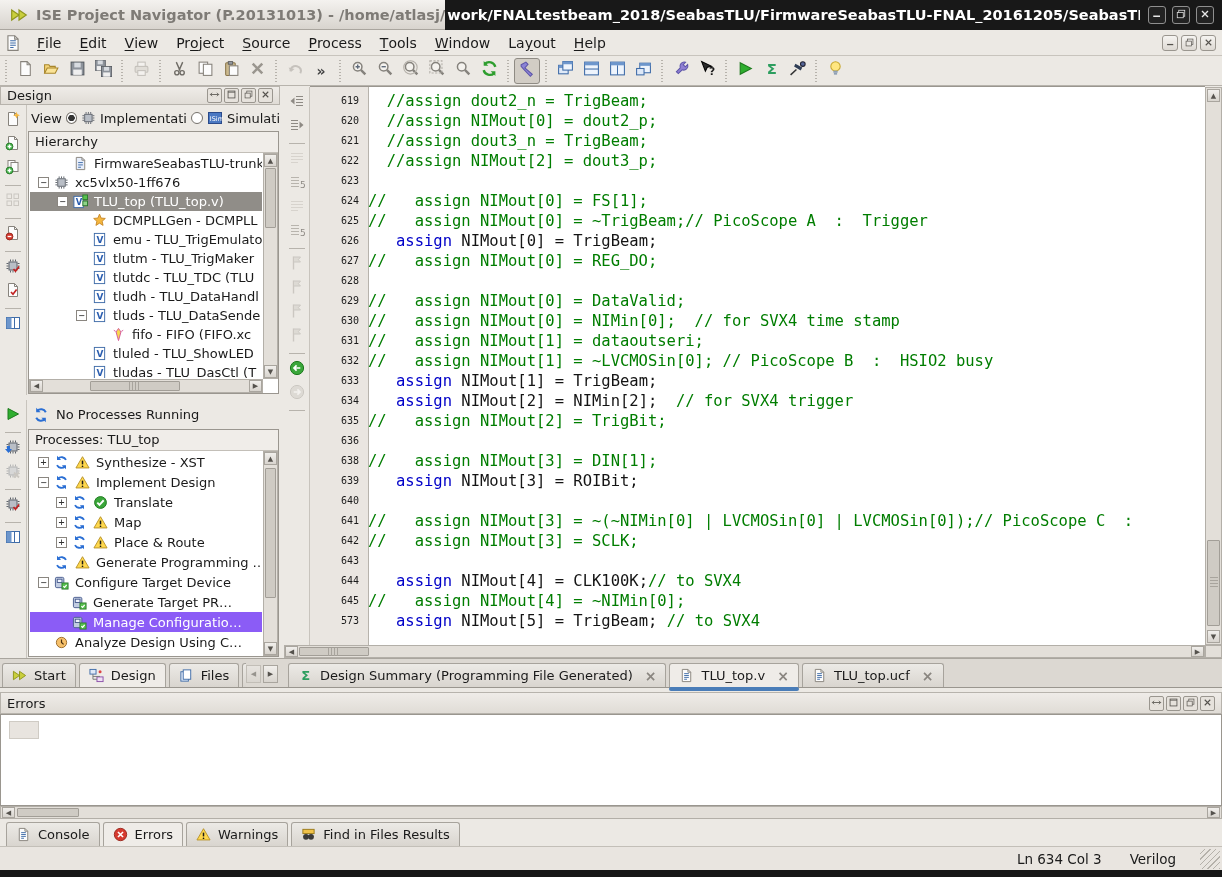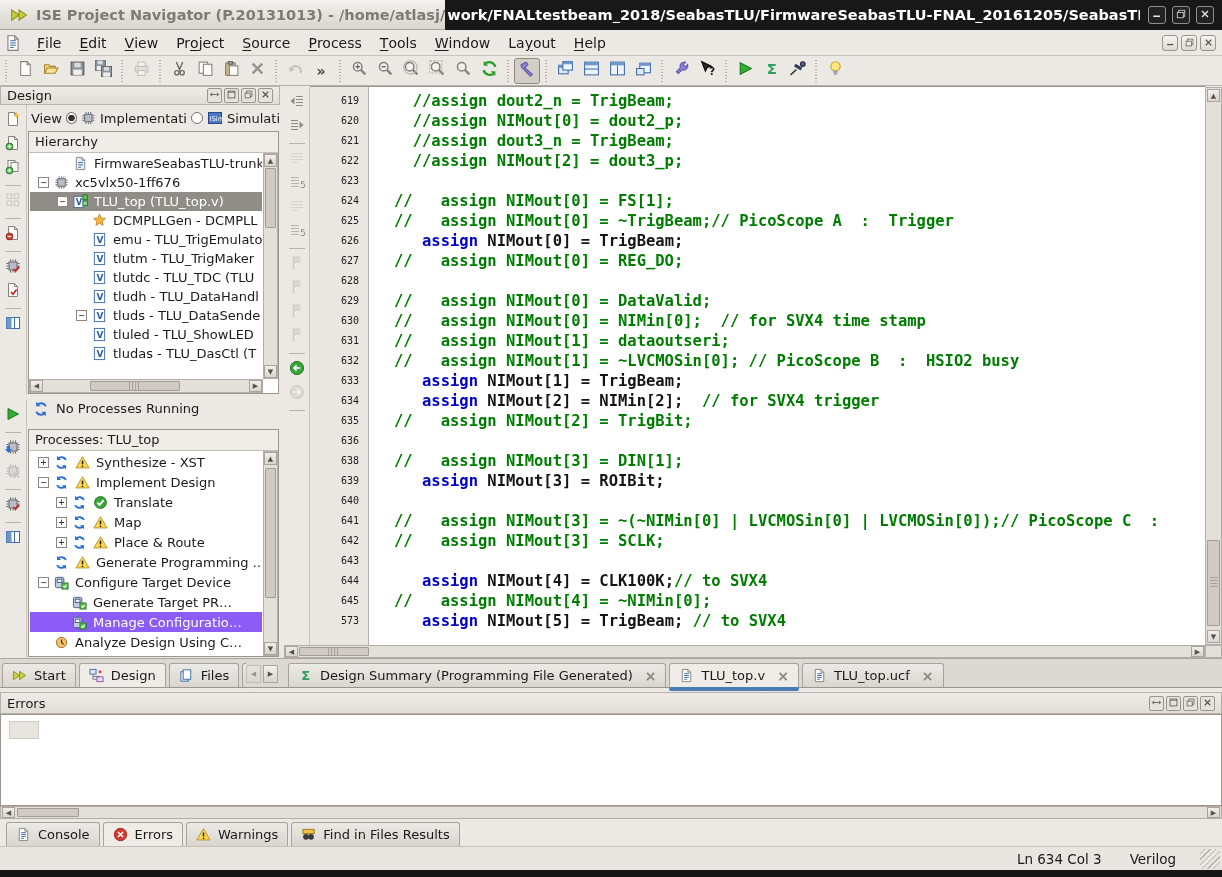--- a/index.html
+++ b/index.html
@@ -100,21 +100,21 @@
 
   
   #code { left:310px; top:86px; width:895px; height:559px; background:#fff;
     border-top:1px solid #9a968f; overflow:hidden; padding-top:4px;
     font-family:"DejaVu Sans Mono","Liberation Mono",monospace; font-size:15.5px; line-height:20px; }
   #code::before { content:""; position:absolute; left:0; top:0; width:58px; height:100%;
     background:#eae6e1; border-right:1px solid #b7b3ac; }
   .cl { display:flex; height:20px; white-space:pre; position:relative; }
   .cl .ln { width:58px; flex:none; text-align:right; padding-right:9px; color:#1a1a1a;
     font-size:10px; position:relative; }
-  .cl .lc { padding-left:26px;font-weight:bold; }
+  .cl .lc { padding-left:0; }
   .tk-c { color:#007d00; }
   .tk-k { color:#0000c8; }
   .tk-p { color:#141414; }
 
   u { text-underline-offset:2px; }
 </style>
 </head>
 <body>
 
 <div class="abs" id="titlebar">
@@ -584,20 +584,30 @@
       <div class="trow" style="padding-left: 46px;">
         <span class="exp">−</span>
         <span class="ticon">
           <svg viewBox="0 0 16 16" width="100%" height="100%">
             <rect x="2.5" y="1.5" width="11" height="13" fill="#fff" stroke="#3f6ca8"></rect>
             <text x="4.8" y="12" font-size="9.5" font-weight="bold" fill="#2a5db0">V</text>
           </svg>
         </span>
         <span>tluds - TLU_DataSende</span>
       </div>
+      <div class="trow" style="padding-left: 65px;">
+        <span style="width: 16px; flex: 0 0 auto;"></span>
+        <span class="ticon">
+          <svg viewBox="0 0 16 16" width="100%" height="100%">
+            <path d="M8 1.5l2.6 3.8L8 14.5 5.4 5.3z" fill="#f7d84e" stroke="#d4589a"></path>
+            <path d="M3 3.5l2 1.2M13 3.5l-2 1.2" stroke="#d4589a"></path>
+          </svg>
+        </span>
+        <span>fifo - FIFO (FIFO.xc</span>
+      </div>
       <div class="trow" style="padding-left: 46px;">
         <span style="width: 16px; flex: 0 0 auto;"></span>
         <span class="ticon">
           <svg viewBox="0 0 16 16" width="100%" height="100%">
             <rect x="2.5" y="1.5" width="11" height="13" fill="#fff" stroke="#3f6ca8"></rect>
             <text x="4.8" y="12" font-size="9.5" font-weight="bold" fill="#2a5db0">V</text>
           </svg>
         </span>
         <span>tluled - TLU_ShowLED</span>
       </div>
@@ -660,21 +670,21 @@
     <div class="vt-sep"></div>
     <div class="vt-btn">
       <span class="ticon"><svg viewBox="0 0 16 16" width="100%" height="100%">
           <rect x="1.5" y="2.5" width="13" height="11" fill="#fff" stroke="#3f6ca8"></rect>
           <rect x="1.5" y="2.5" width="5" height="11" fill="#6d96cc"></rect>
           <path d="M9.5 2.5v11" stroke="#3f6ca8"></path>
         </svg></span>
     </div>
   </div>
 
-<div class="abs" id="status-row" style="left:27px;top:401px;width:253px;height:27px;display:flex;gap:7px;font-size:13px;padding-left:6px">
+<div class="abs" id="status-row" style="left:27px;top:401px;width:253px;height:27px;display:flex;align-items:center;gap:7px;font-size:13px;padding-left:6px">
   <span class="ticon" id="status-spin" style="width:16px;height:16px;display:flex">
       <svg viewBox="0 0 16 16" width="100%" height="100%">
         <path d="M12.8 5.2A5.3 5.3 0 0 0 4.2 4" fill="none" stroke="#2b6fd4" stroke-width="2"></path>
         <path d="M3.2 .8v4.4h4.4z" fill="#2b6fd4"></path>
         <path d="M3.2 10.8a5.3 5.3 0 0 0 8.6 1.2" fill="none" stroke="#2b6fd4" stroke-width="2"></path>
         <path d="M12.8 15.2v-4.4H8.4z" fill="#2b6fd4"></path>
       </svg>
     </span>
   <span>No Processes Running</span>
 </div>

